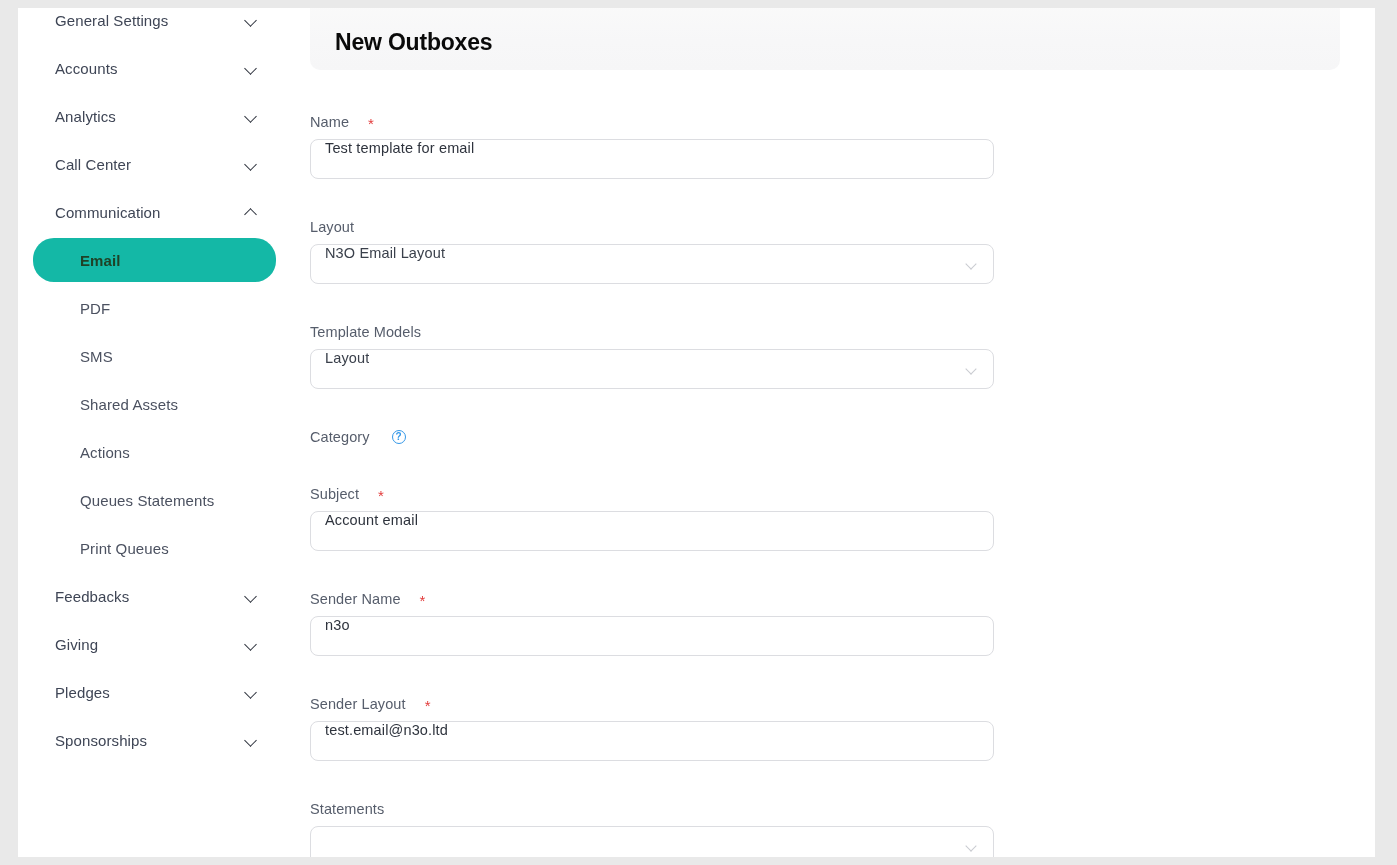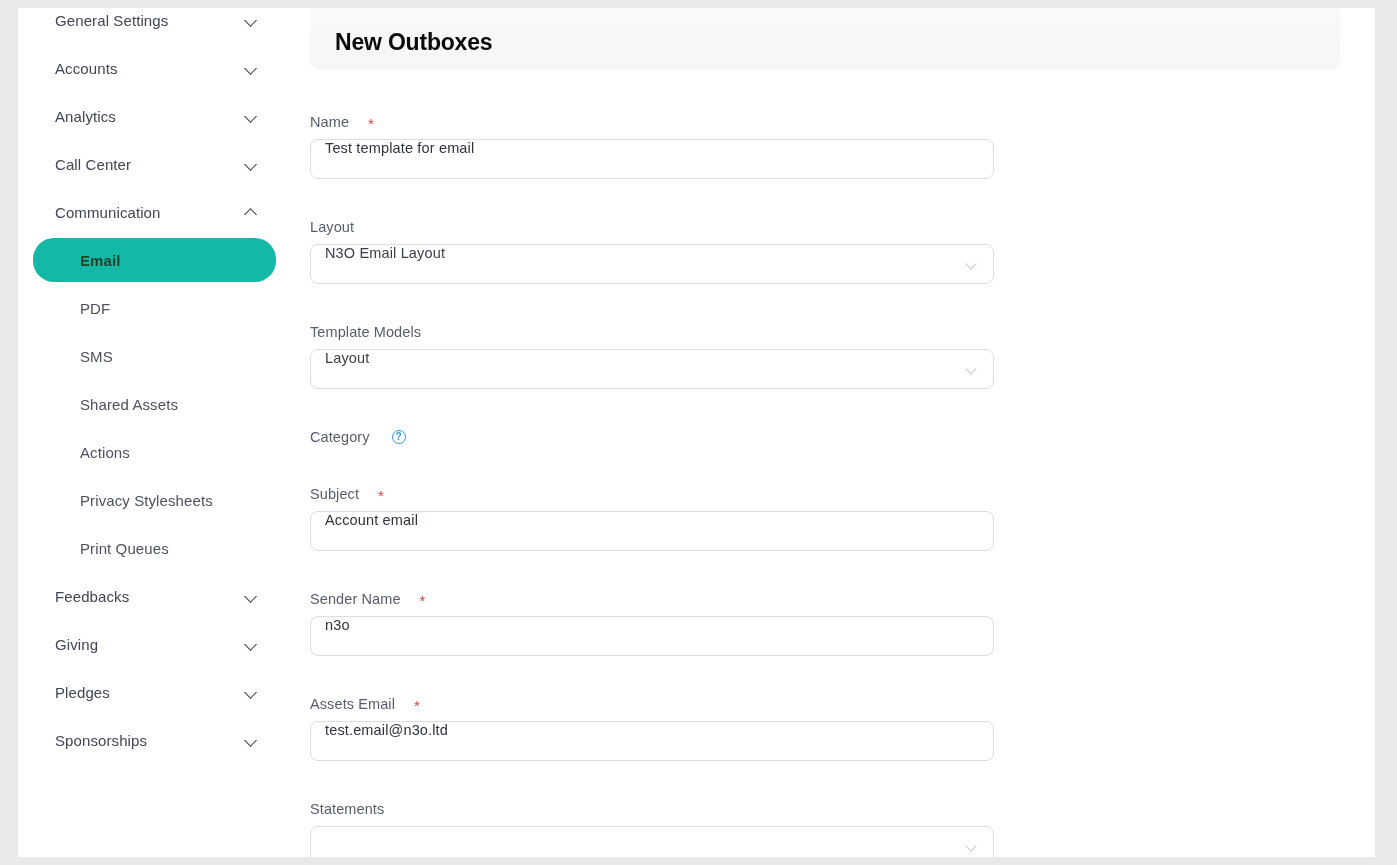--- a/index.html
+++ b/index.html
@@ -270,21 +270,21 @@
       <div class="nav-sub">
         <span class="nav-sub-label">Shared Assets</span>
       </div>
 
       <div class="nav-sub">
         <span class="nav-sub-label">Actions</span>
       </div>
 
 
       <div class="nav-sub">
-        <span class="nav-sub-label">Privacy Stylesheets</span>
+        <span class="nav-sub-label">Queues Statements</span>
       </div>
 
       <div class="nav-sub">
         <span class="nav-sub-label">Print Queues</span>
       </div>
 
 
       <div class="nav-group">
         <span class="nav-group-label">Feedbacks</span>
         <span class="chev"></span>
@@ -368,21 +368,21 @@
           <span class="field-label">Sender Name</span>
           <span class="req">*</span>
         </div>
         <div class="control">
           <span class="control-value">n3o</span>
         </div>
       </div>
 
       <div class="field">
         <div class="field-label-row">
-          <span class="field-label">Assets Email</span>
+          <span class="field-label">Sender Layout</span>
           <span class="req">*</span>
         </div>
         <div class="control">
           <span class="control-value">test.email@n3o.ltd</span>
         </div>
       </div>
 
       <div class="field">
         <div class="field-label-row">
           <span class="field-label">Statements</span>

